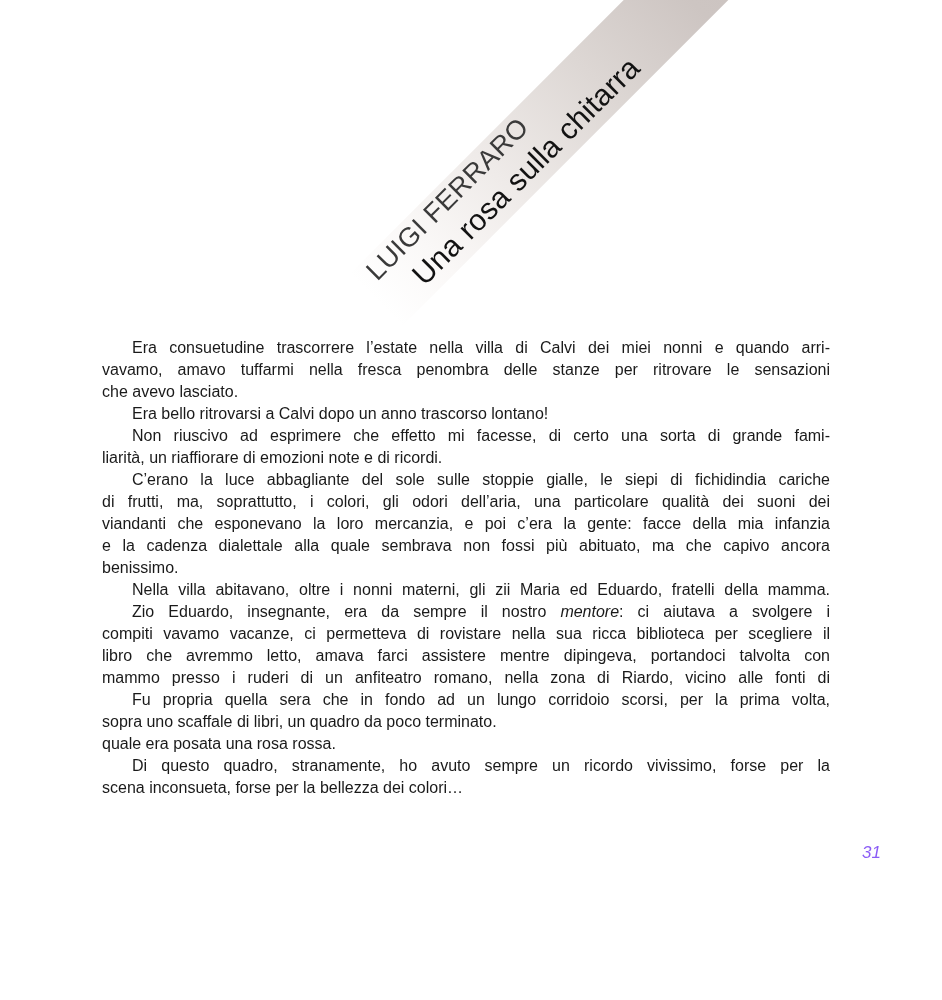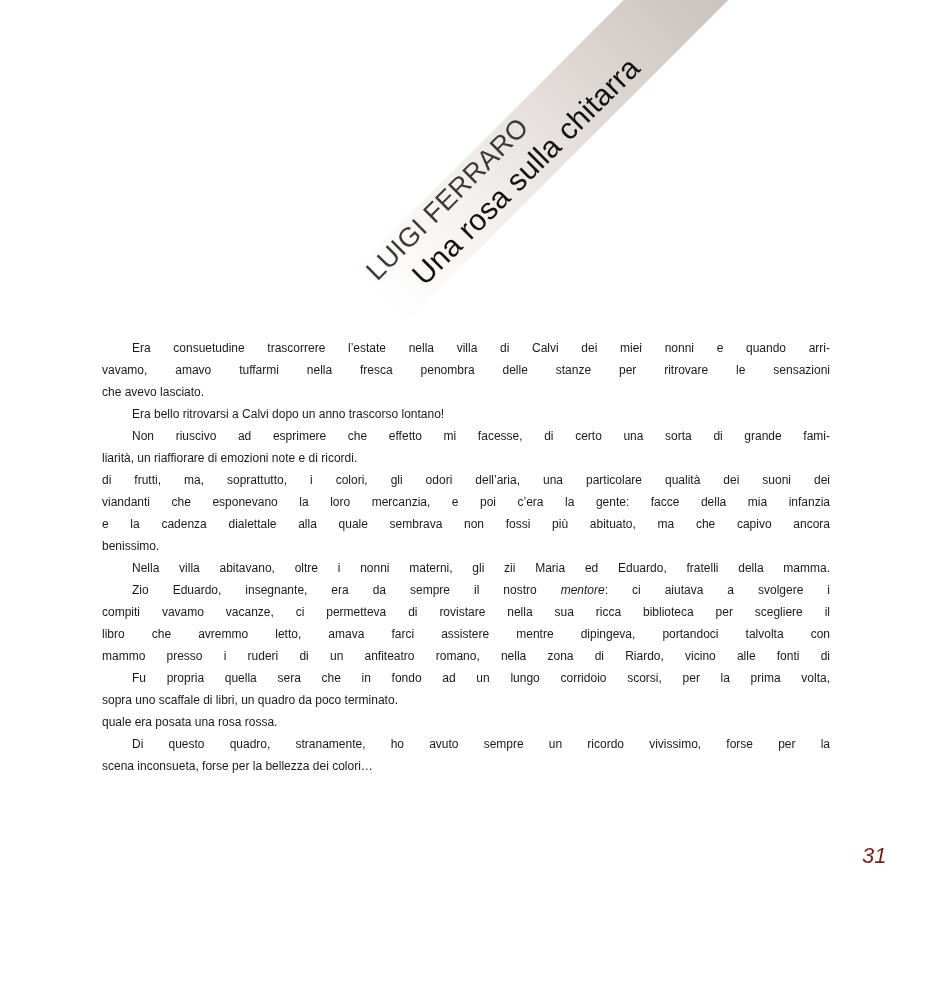--- a/index.html
+++ b/index.html
@@ -42,39 +42,39 @@
     margin-top: 6px;
     letter-spacing: 0.3px;
     color: #121212;
   }
 
   
   .body-text {
     position: absolute;
     left: 102px; top: 337px;
     width: 728px;
-    font-size: 12px;
+    font-size: 16px;
     line-height: 22px;
     color: #1a1a1a;
   }
   .para { margin: 0; padding: 0; }
   .line {
     text-align: justify;
     text-align-last: justify;
   }
   .line.end { text-align-last: left; }
   .line.first { padding-left: 30px; }
   .line i { font-style: italic; }
 
   .page-number {
     position: absolute;
     left: 862px; top: 843px;
-    font-size: 22px;
+    font-size: 17px;
     font-style: italic;
-    color: #7f1d1d;
+    color: #8b5cf6;
   }
 </style>
 </head>
 <body>
 
 <div class="page">
 
   <div class="ribbon">
     <div class="ribbon-author">LUIGI FERRARO</div>
     <div class="ribbon-title">Una rosa sulla chitarra</div>
@@ -87,20 +87,21 @@
         <div class="line end">che avevo lasciato.</div>
       </div>
       <div class="para">
         <div class="line first end">Era bello ritrovarsi a Calvi dopo un anno trascorso lontano!</div>
       </div>
       <div class="para">
         <div class="line first">Non riuscivo ad esprimere che effetto mi facesse, di certo una sorta di grande fami-</div>
         <div class="line end">liarità, un riaffiorare di emozioni note e di ricordi.</div>
       </div>
       <div class="para">
+        <div class="line first">C’erano la luce abbagliante del sole sulle stoppie gialle, le siepi di fichidindia cariche</div>
         <div class="line">di frutti, ma, soprattutto, i colori, gli odori dell’aria, una particolare qualità dei suoni dei</div>
         <div class="line">viandanti che esponevano la loro mercanzia, e poi c’era la gente: facce della mia infanzia</div>
         <div class="line">e la cadenza dialettale alla quale sembrava non fossi più abituato, ma che capivo ancora</div>
         <div class="line end">benissimo.</div>
       </div>
       <div class="para">
         <div class="line first">Nella villa abitavano, oltre i nonni materni, gli zii Maria ed Eduardo, fratelli della mamma.</div>
       </div>
       <div class="para">
         <div class="line first">Zio Eduardo, insegnante, era da sempre il nostro <i>mentore</i>: ci aiutava a svolgere i</div>

